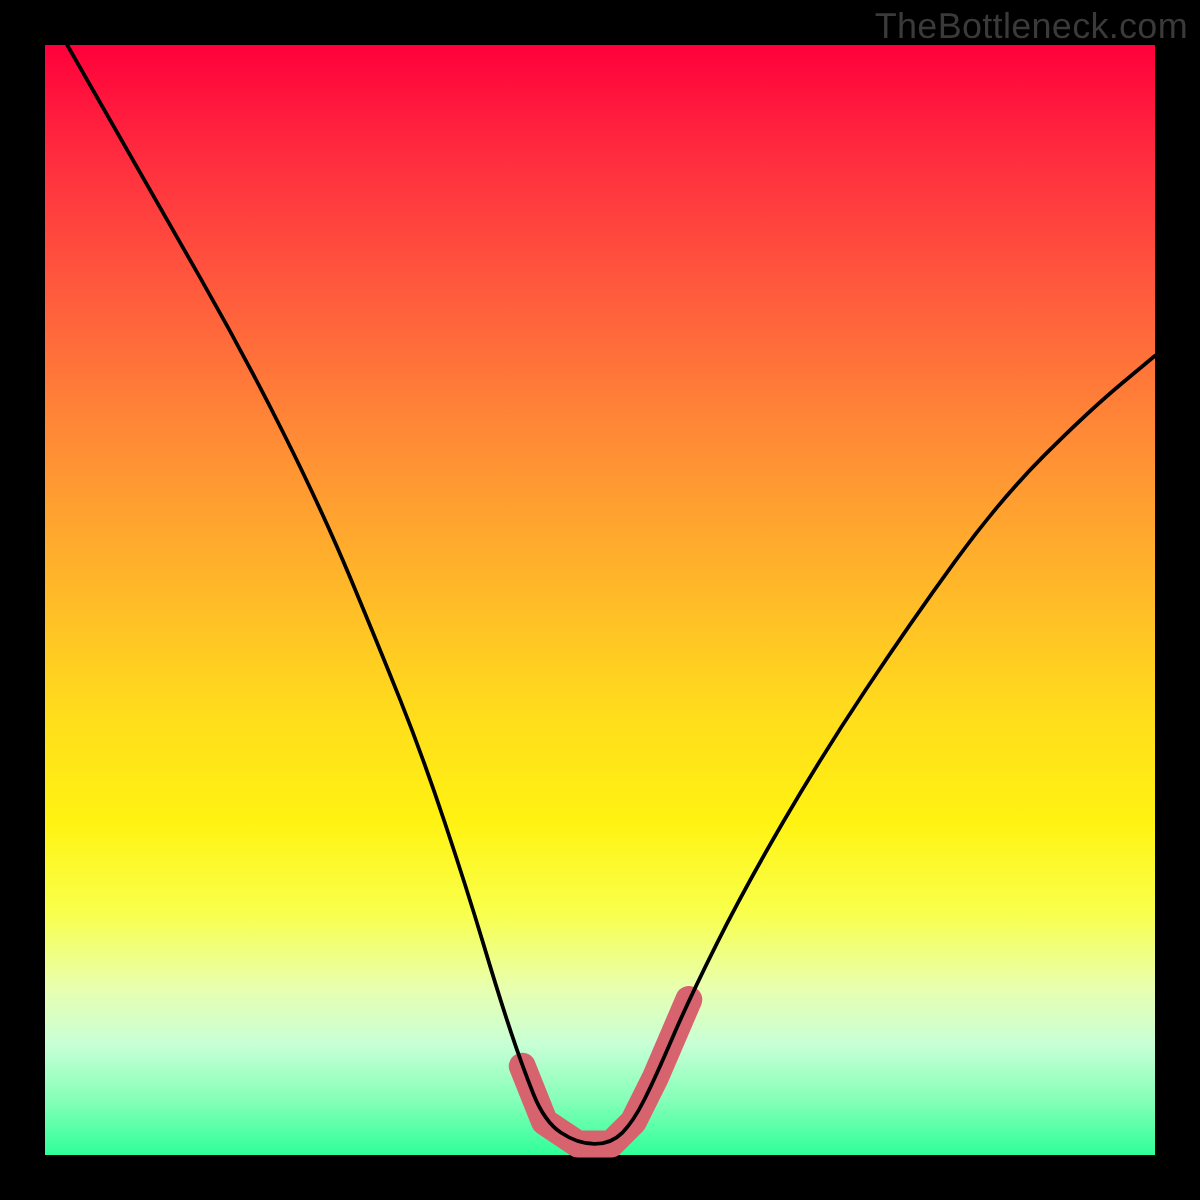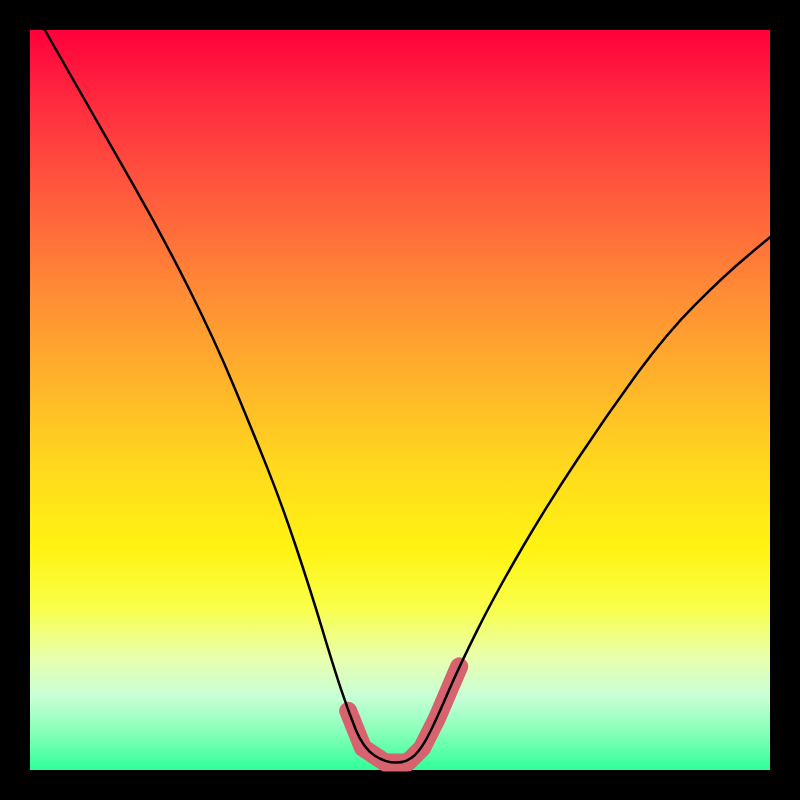--- a/index.html
+++ b/index.html
@@ -64,14 +64,15 @@
 
   <div class="plot-area">
 
     <svg class="curve" viewBox="0 0 740 740" preserveAspectRatio="none">
       <path id="highlight-path" fill="none" stroke="#d7636f" stroke-width="18" stroke-linecap="round" stroke-linejoin="round" d="M 318.2 680.8 L 333 717.8 L 355.2 732.6 L 377.40000000000003 732.6 L 392.20000000000005 717.8 L 407.00000000000006 688.2 L 429.2 636.4"></path>
       <path id="curve-path" fill="none" stroke="#000" stroke-width="2.5" stroke-linecap="round" stroke-linejoin="round" d="M 14.8 0 Q 74 103.60000000000002 103.6 155.40000000000003 Q 133.2 207.20000000000005 159.1 259 Q 185 310.8 203.5 355.2 Q 222 399.59999999999997 236.8 436.6 Q 251.60000000000002 473.6 266.4 518 Q 281.2 562.4 292.29999999999995 599.4 Q 303.4 636.4 310.79999999999995 658.5999999999999 Q 318.2 680.8 325.6 699.3 Q 333 717.8 344.1 725.2 Q 355.2 732.6 366.3 732.6 Q 377.40000000000003 732.6 384.80000000000007 725.2 Q 392.20000000000005 717.8 399.6 703 Q 407.00000000000006 688.2 418.1 662.3 Q 429.2 636.4 447.7 599.4 Q 466.2 562.4 492.1 518 Q 518 473.6 547.6 429.20000000000005 Q 577.2 384.8 606.8 344.1 Q 636.4 303.40000000000003 666 273.8 Q 695.5999999999999 244.2 717.8 225.70000000000002 T 740 207.20000000000005"></path>
     </svg>
 
   </div>
 
+  <div class="watermark">TheBottleneck.com</div>
 
 </div>
 
 </body></html>

